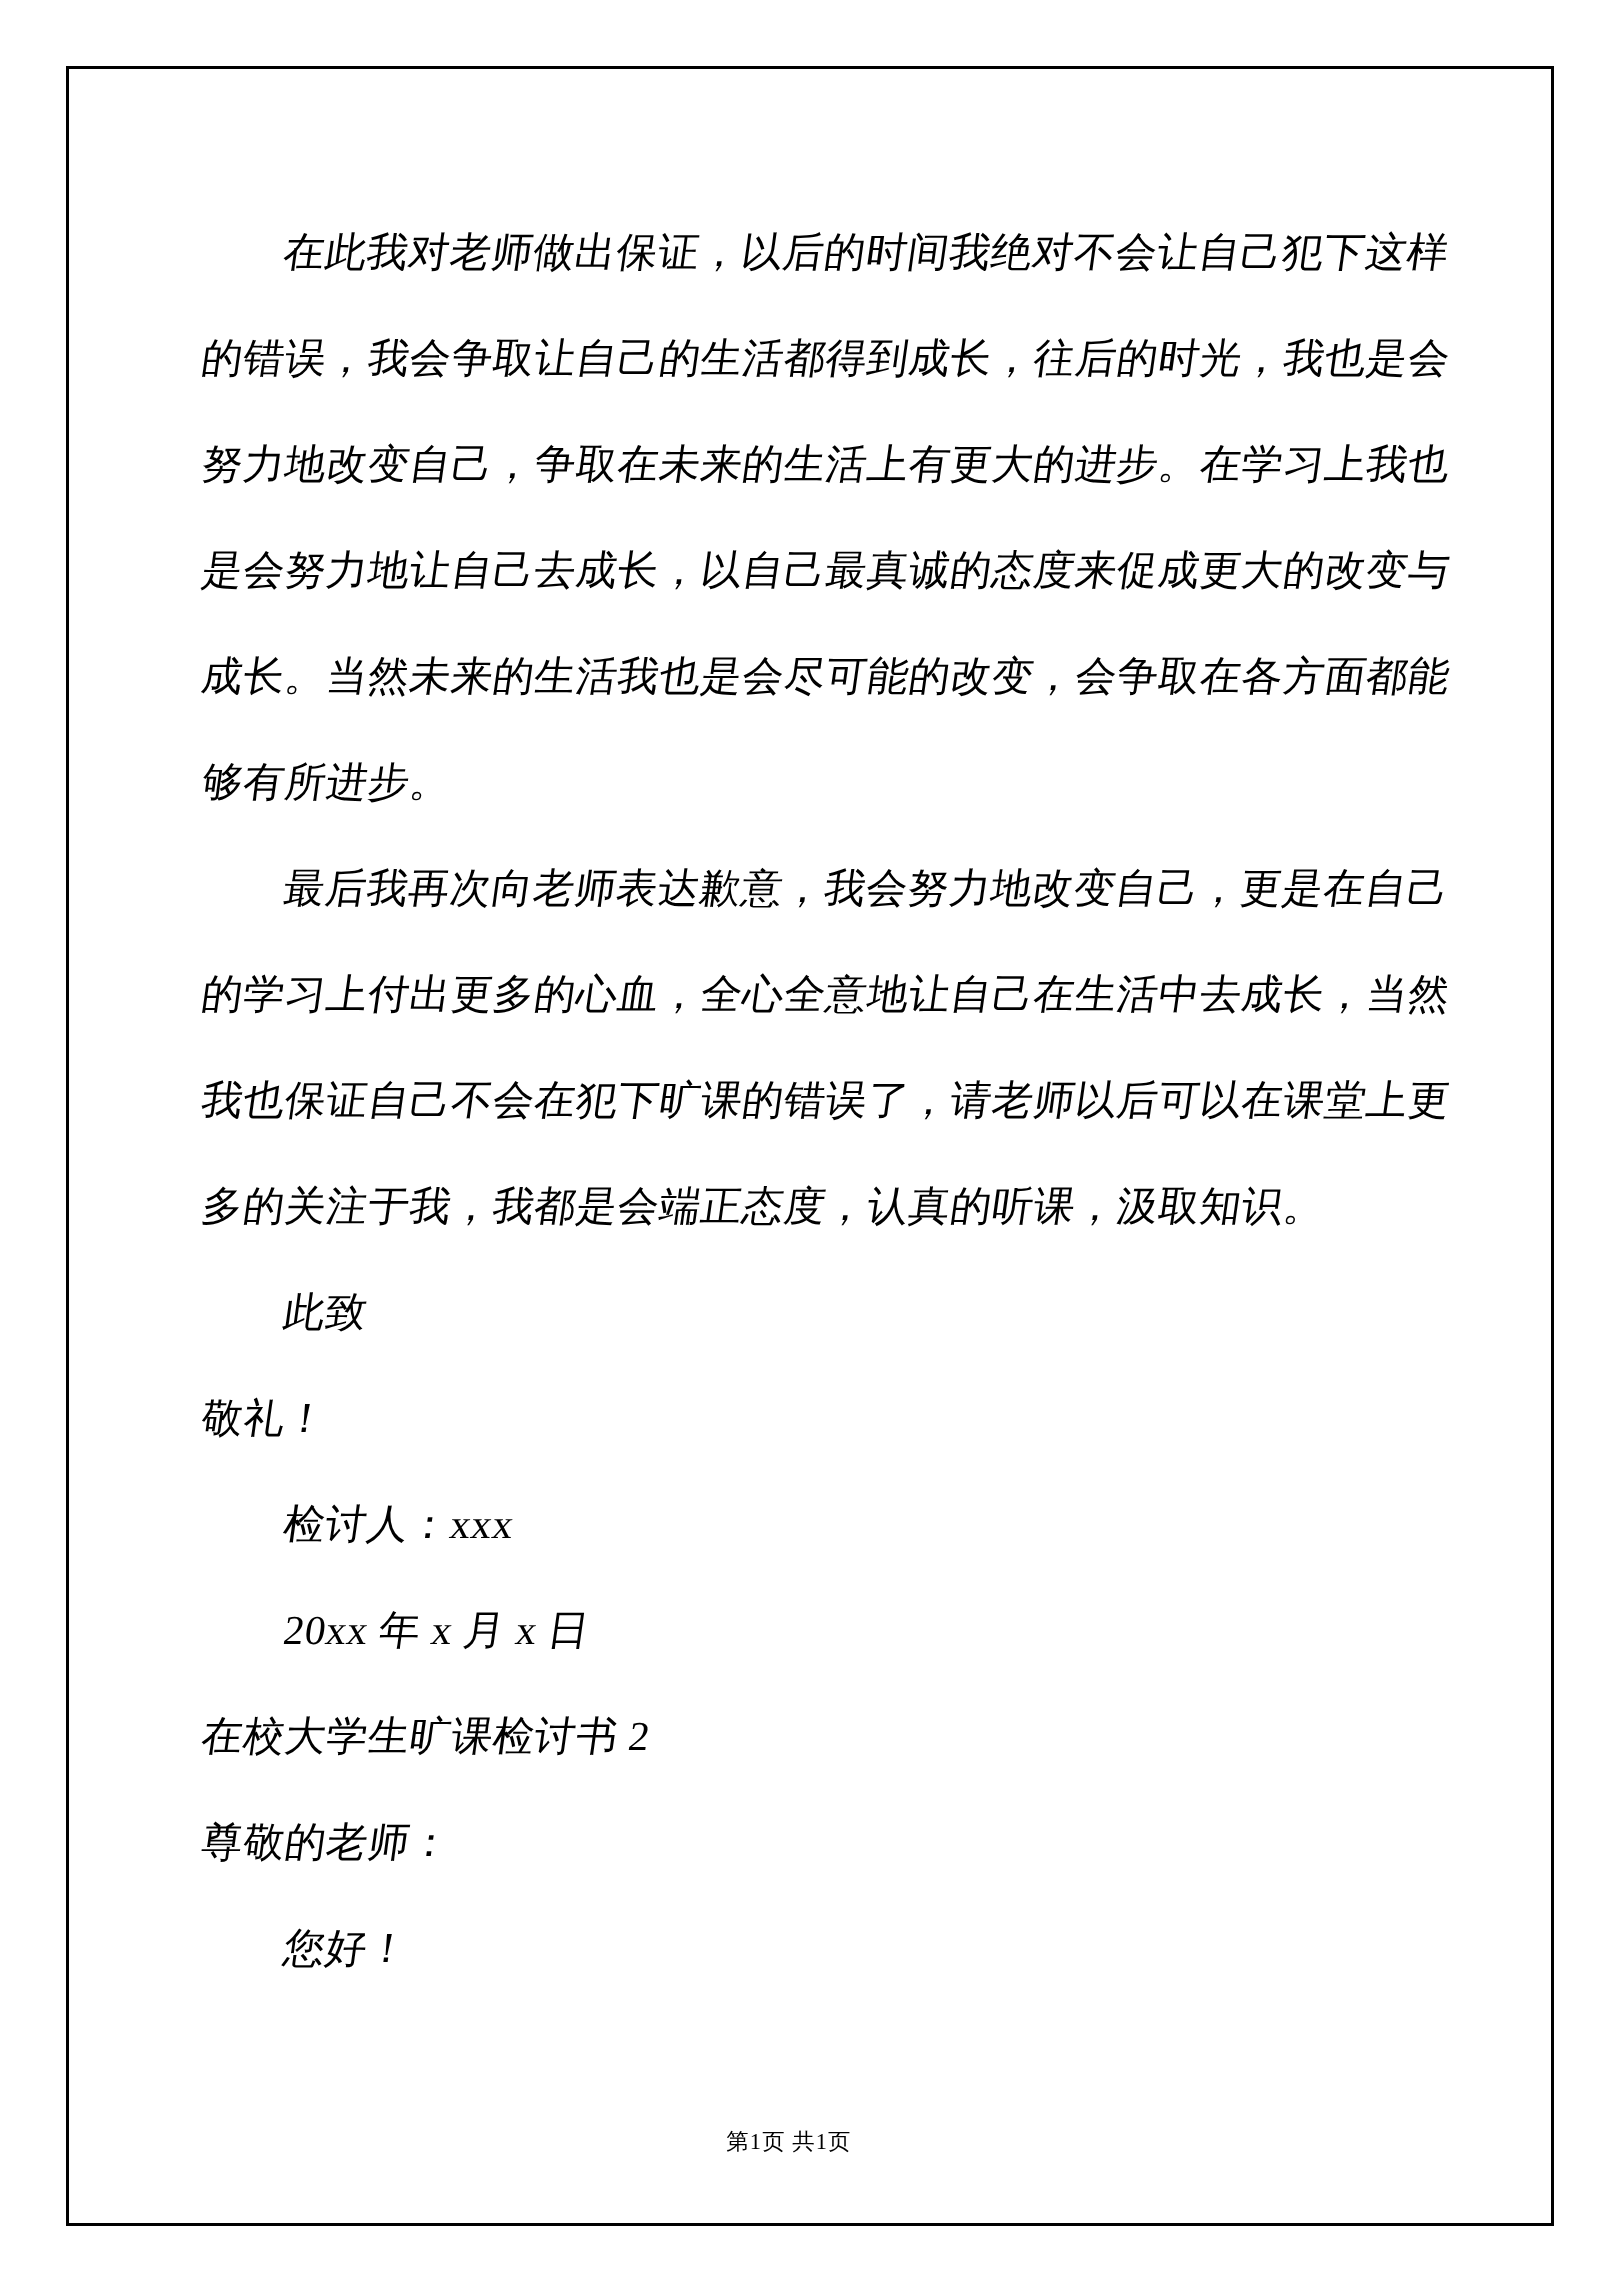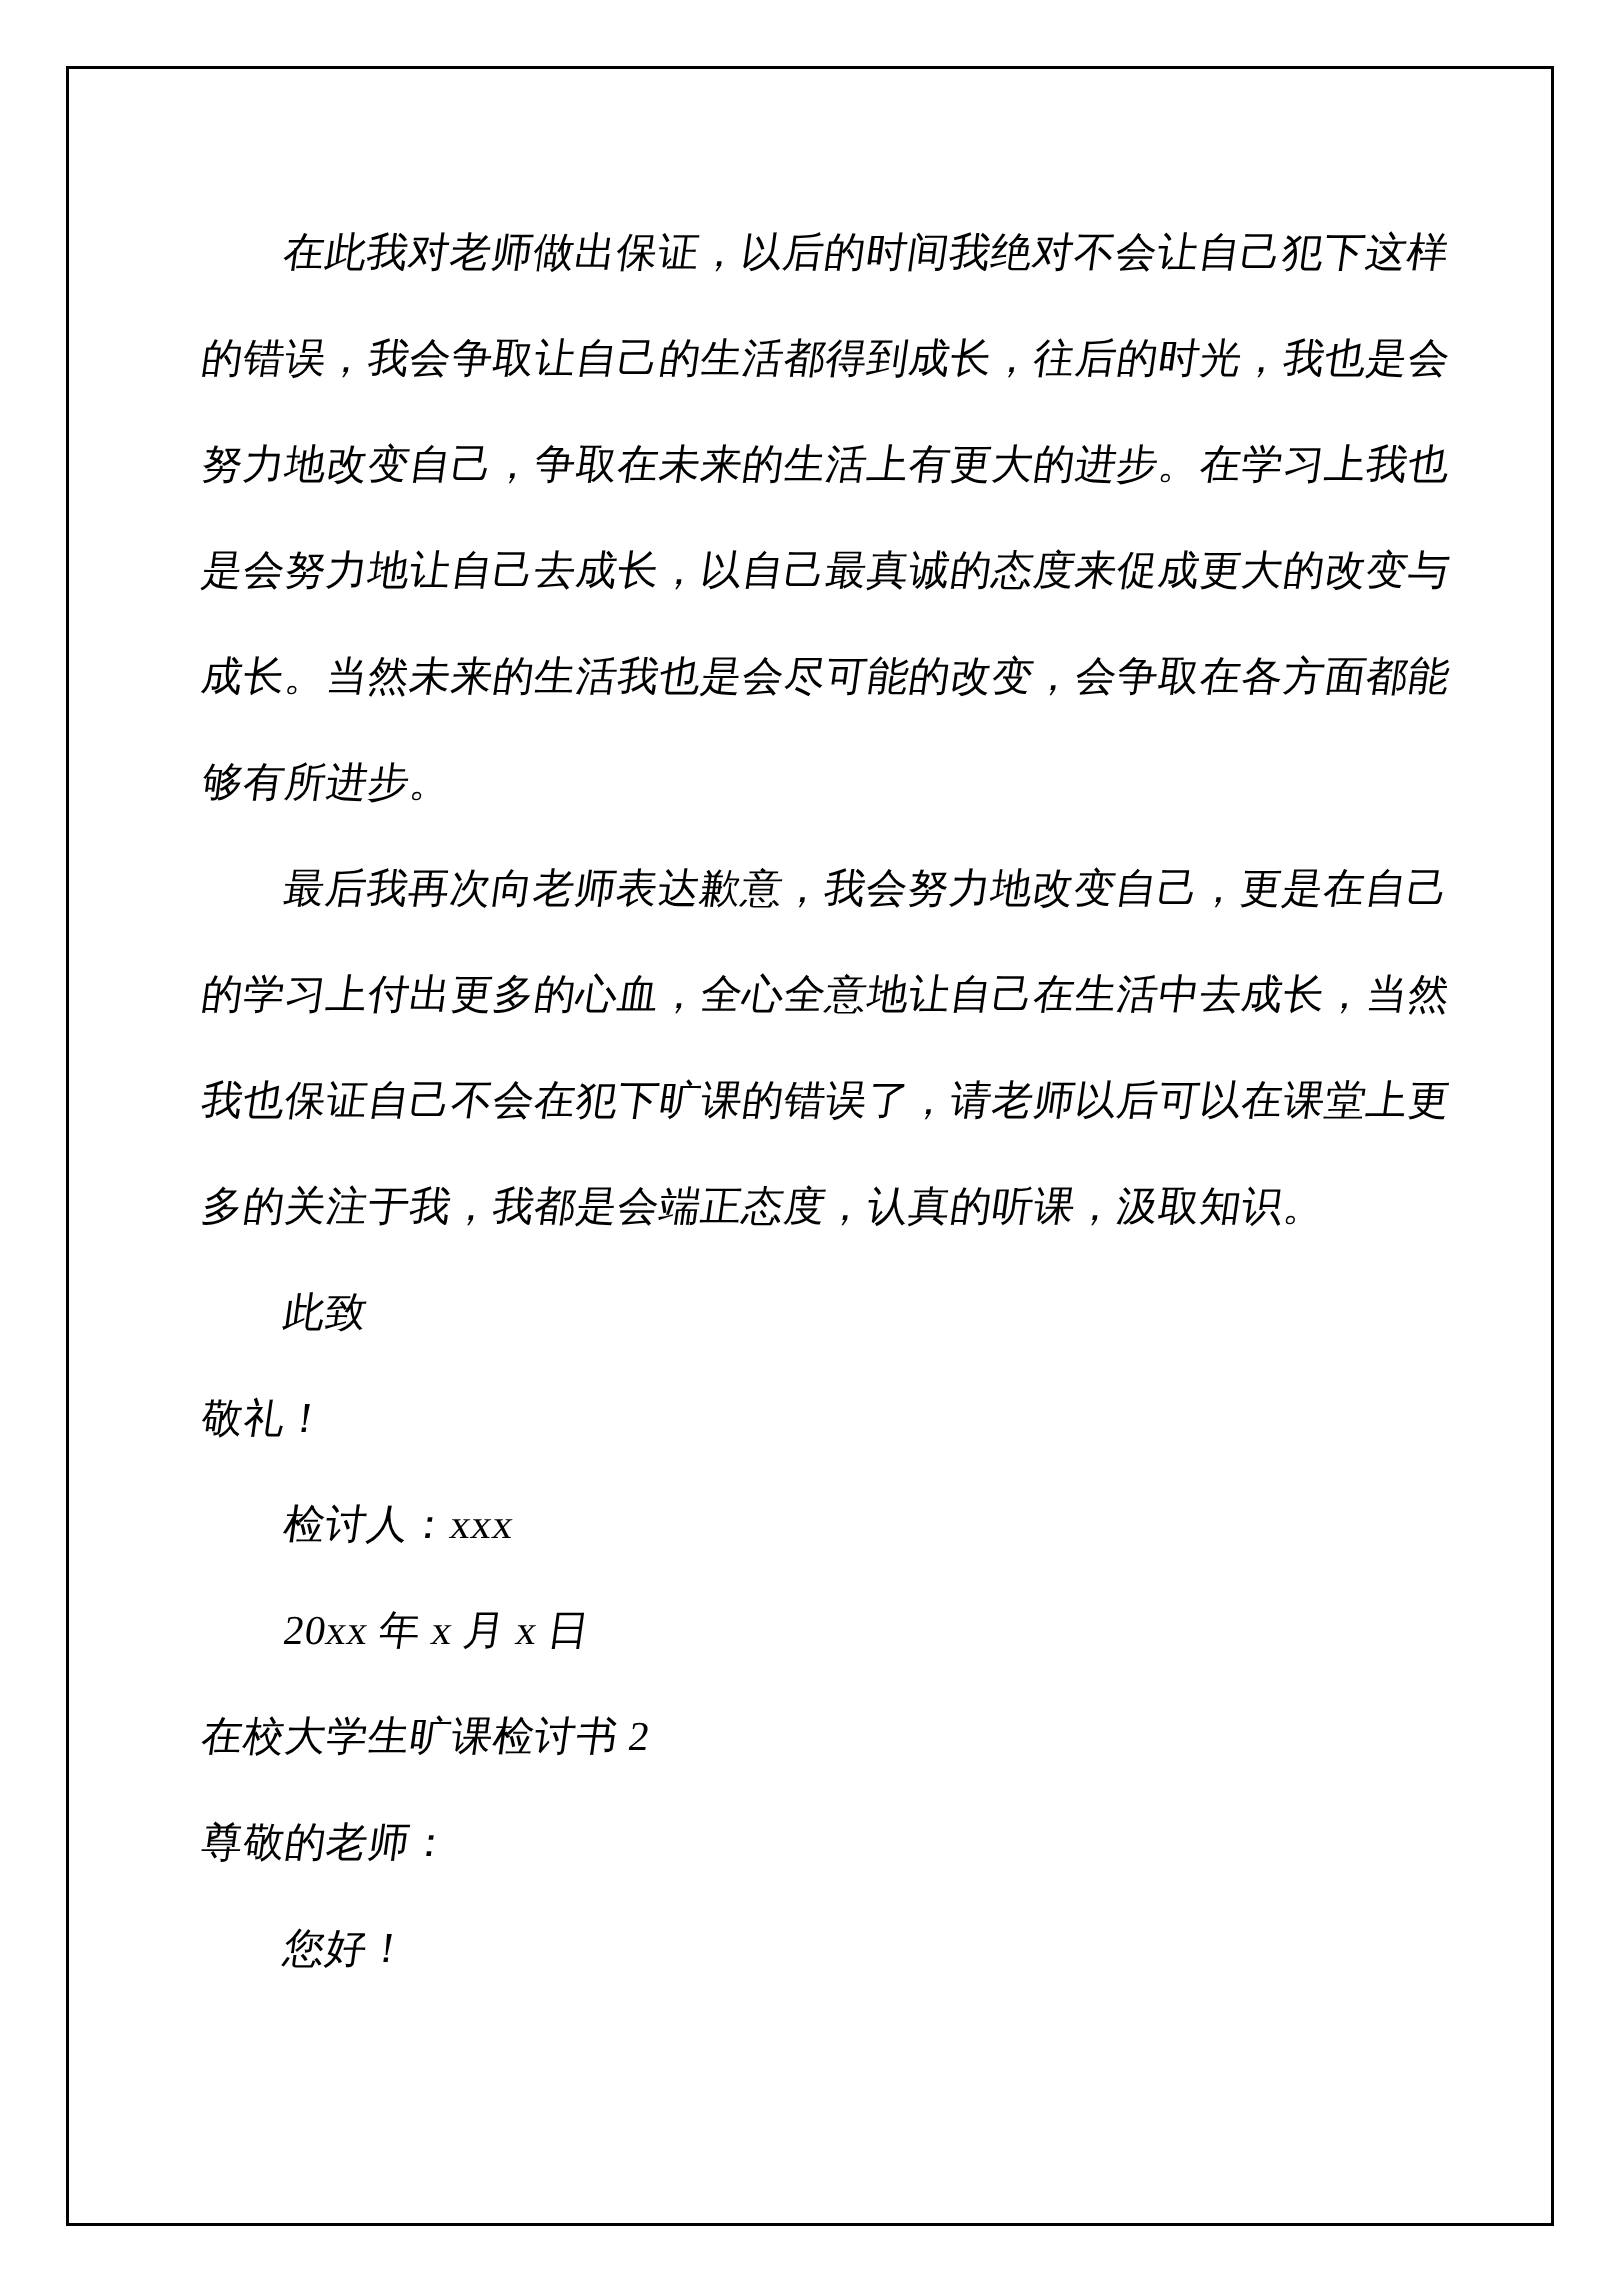--- a/index.html
+++ b/index.html
@@ -74,14 +74,17 @@
       <div class="line"><span class="slant">我也保证自己不会在犯下旷课的错误了，请老师以后可以在课堂上更</span></div>
       <div class="line"><span class="slant">多的关注于我，我都是会端正态度，认真的听课，汲取知识。</span></div>
       <div class="line indent-2"><span class="slant">此致</span></div>
       <div class="line"><span class="slant">敬礼！</span></div>
       <div class="line indent-2"><span class="slant">检讨人：xxx</span></div>
       <div class="line indent-2"><span class="slant">20xx 年 x 月 x 日</span></div>
       <div class="line"><span class="slant">在校大学生旷课检讨书 2</span></div>
       <div class="line"><span class="slant">尊敬的老师：</span></div>
       <div class="line indent-2"><span class="slant">您好！</span></div>
     </div>
+  <div class="footer">
+    <span>第1页 共1页</span>
+  </div>
 </div>
 
 
 </body></html>

